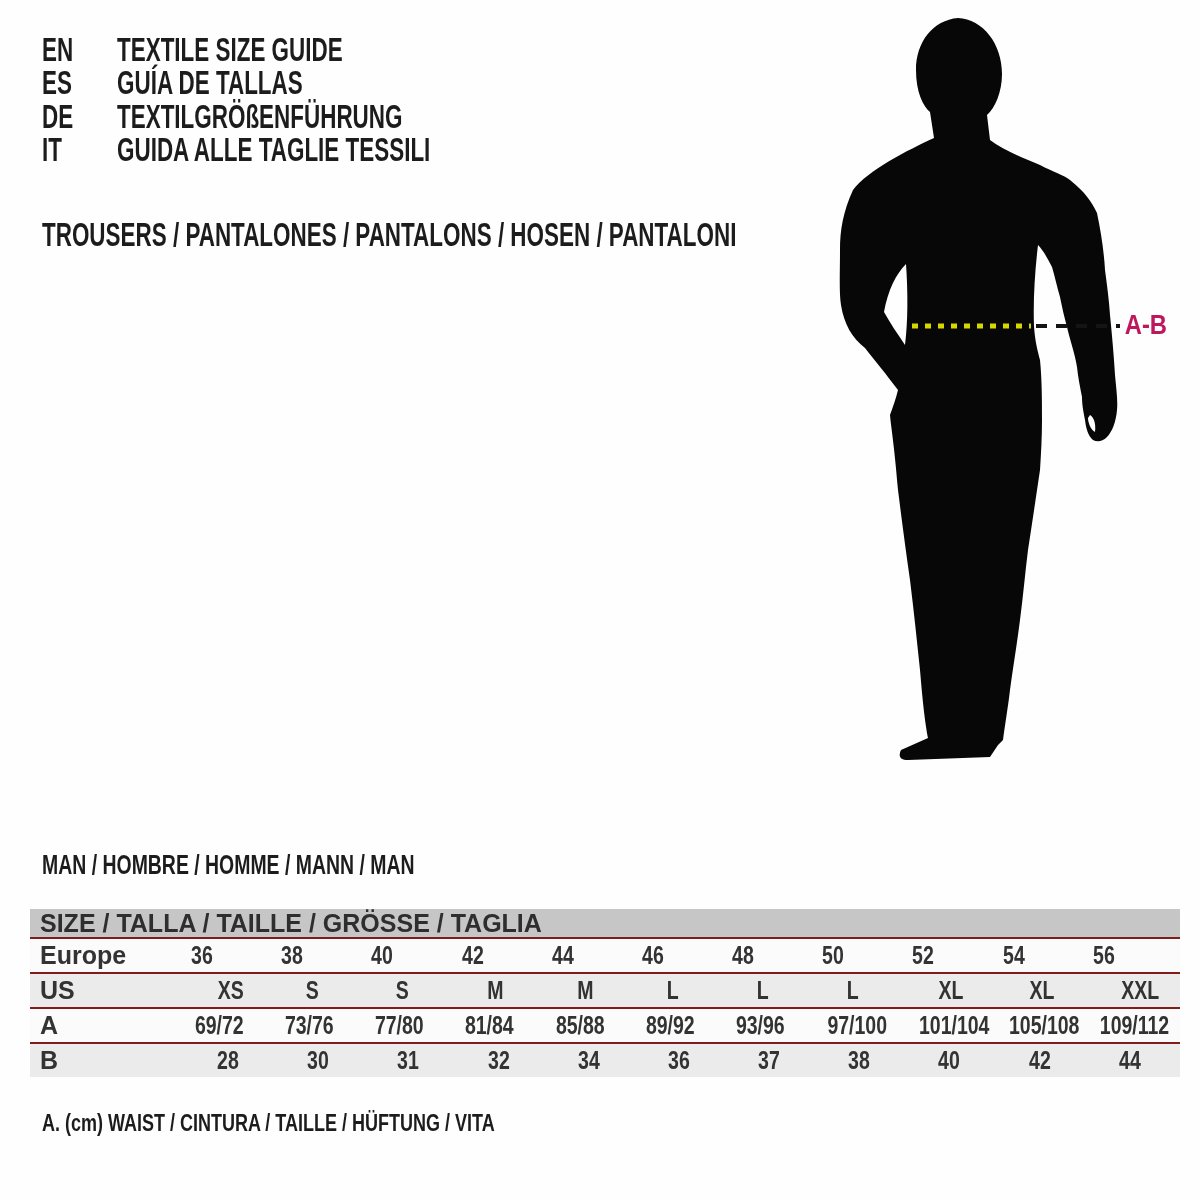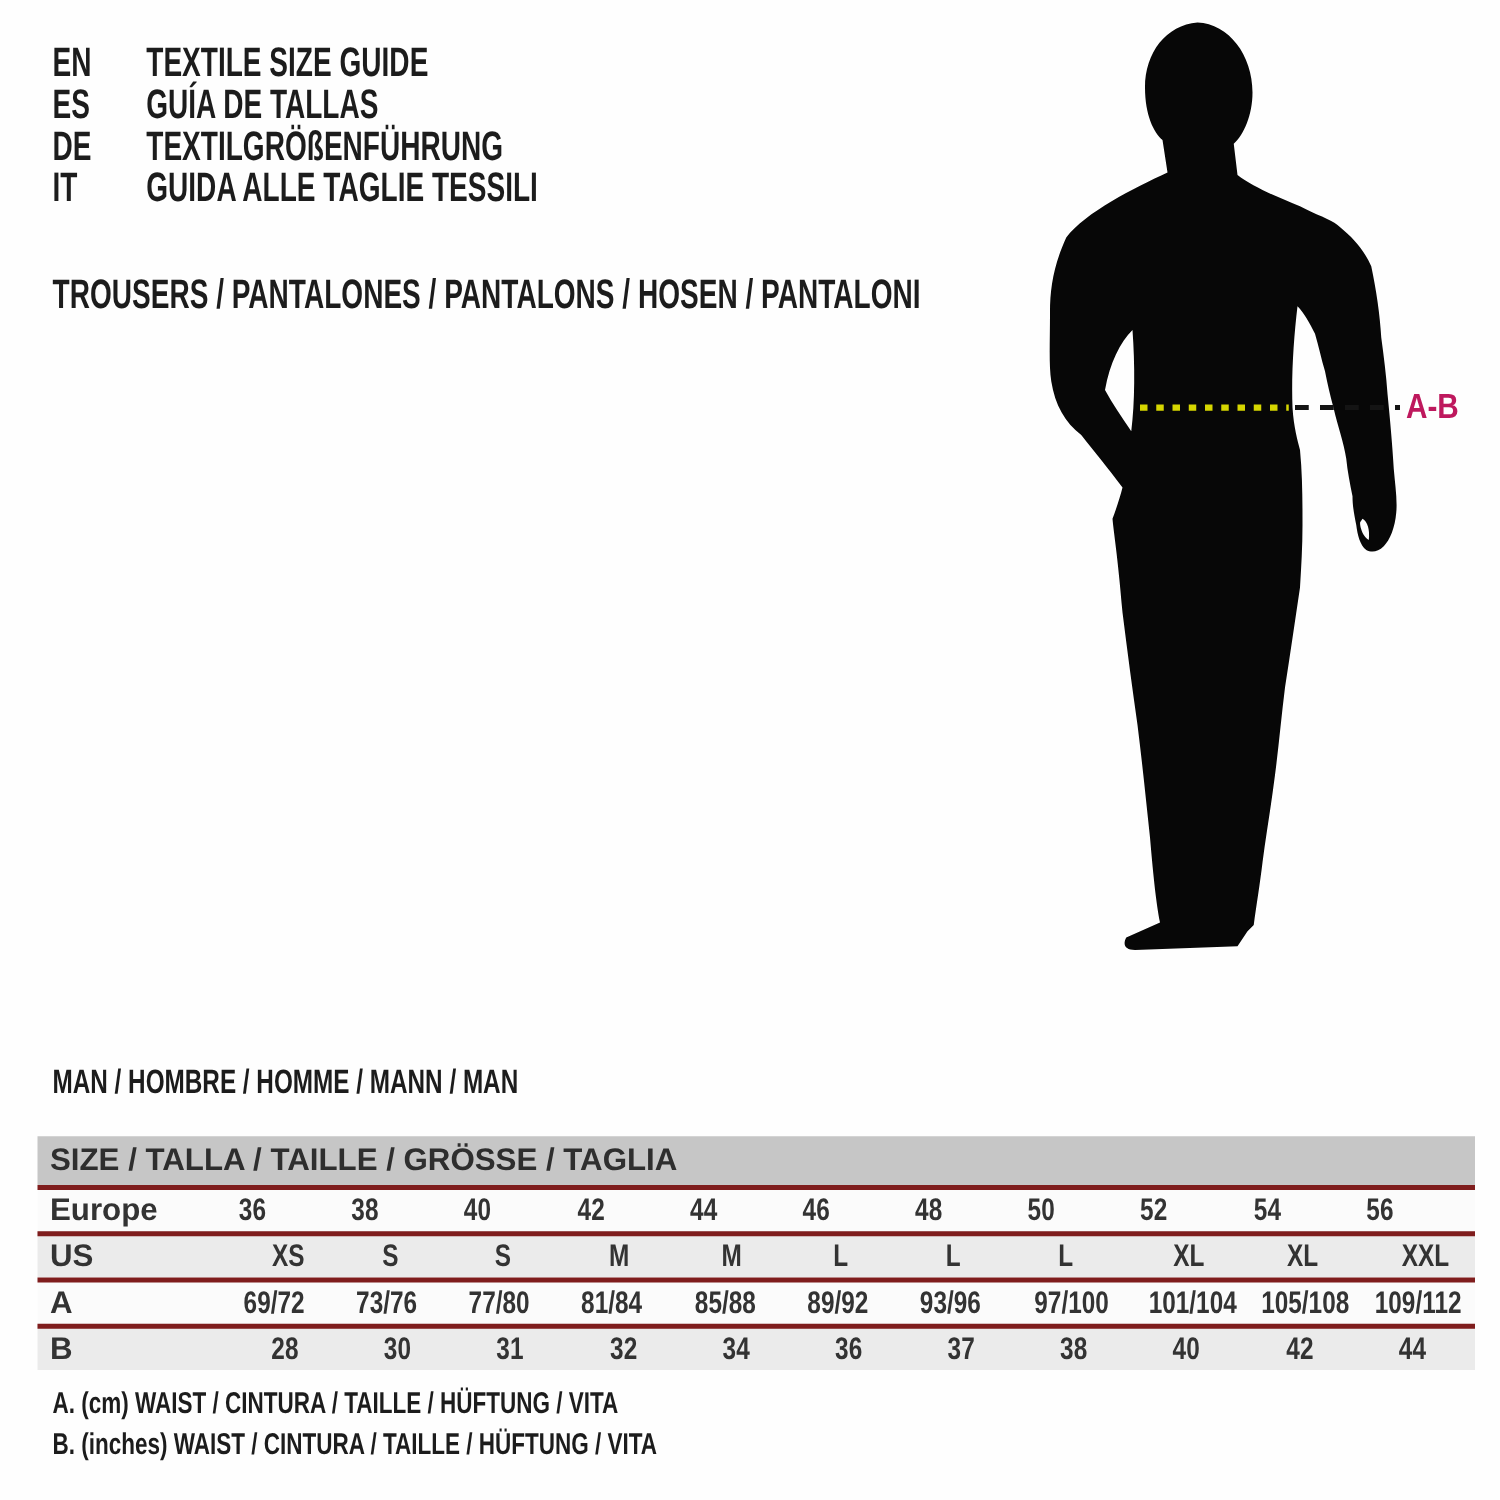--- a/index.html
+++ b/index.html
@@ -23,29 +23,29 @@
 
   
   .silhouette{left:838px;top:12px;width:290px;height:775px;}
   .ab-label{left:1121px;top:309px;font-size:28px;font-weight:700;color:#be185d;}
   .ab-label .cc{transform:scaleX(0.85);}
 
   
   .gender-title{left:42px;top:850px;font-size:27px;font-weight:700;}
   .size-table{left:30px;top:909px;width:1150px;}
   .size-head{
-    height:39px;background:#c6c6c6;display:flex;align-items:center;
+    height:28px;background:#c6c6c6;display:flex;align-items:center;
     font-size:25px;font-weight:700;color:#2e2e2e;
   }
   .size-head .lbl{margin-left:10px;white-space:nowrap;}
   .trow{
     display:grid;grid-template-columns:158px repeat(11,1fr);
     height:33px;align-items:center;
     font-size:25px;font-weight:700;color:#333;
-    border-top:4px solid #7f1d1d;
+    border-top:2px solid #7f1d1d;
   }
   .trow.alt{background:#ebebeb;gap:26px;}
   .trow.plain{background:#fbfbfb;}
   .trow .rlabel{padding-left:10px;text-align:left;}
   .trow .cell{}
 
   
   .footnotes{left:42px;top:1106px;}
   .foot-row{height:33px;display:flex;align-items:center;font-size:24px;font-weight:700;}
   .foot-row .cxf{display:inline-block;transform:scaleX(0.75);transform-origin:0 50%;white-space:nowrap;}
@@ -202,16 +202,13 @@
     <span class="cell"><span class="cc">40</span></span>
     <span class="cell"><span class="cc">42</span></span>
     <span class="cell"><span class="cc">44</span></span>
   </div>
 </div>
 
 <div class="abs footnotes">
   <div class="foot-row">
     <span class="cxf">A. (cm) WAIST / CINTURA / TAILLE / HÜFTUNG / VITA</span>
   </div>
-  <div class="foot-row">
-    <span class="cxf">B. (inches) WAIST / CINTURA / TAILLE / HÜFTUNG / VITA</span>
-  </div>
 </div>
 
 </body></html>

